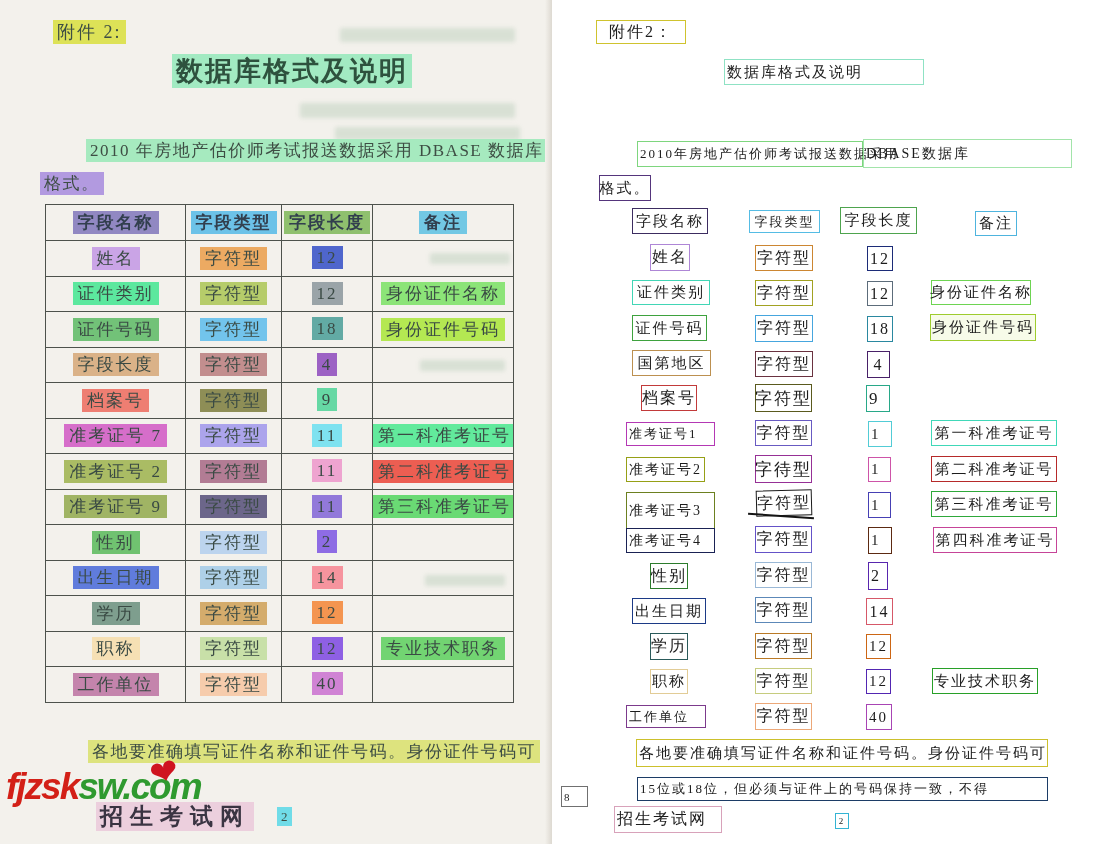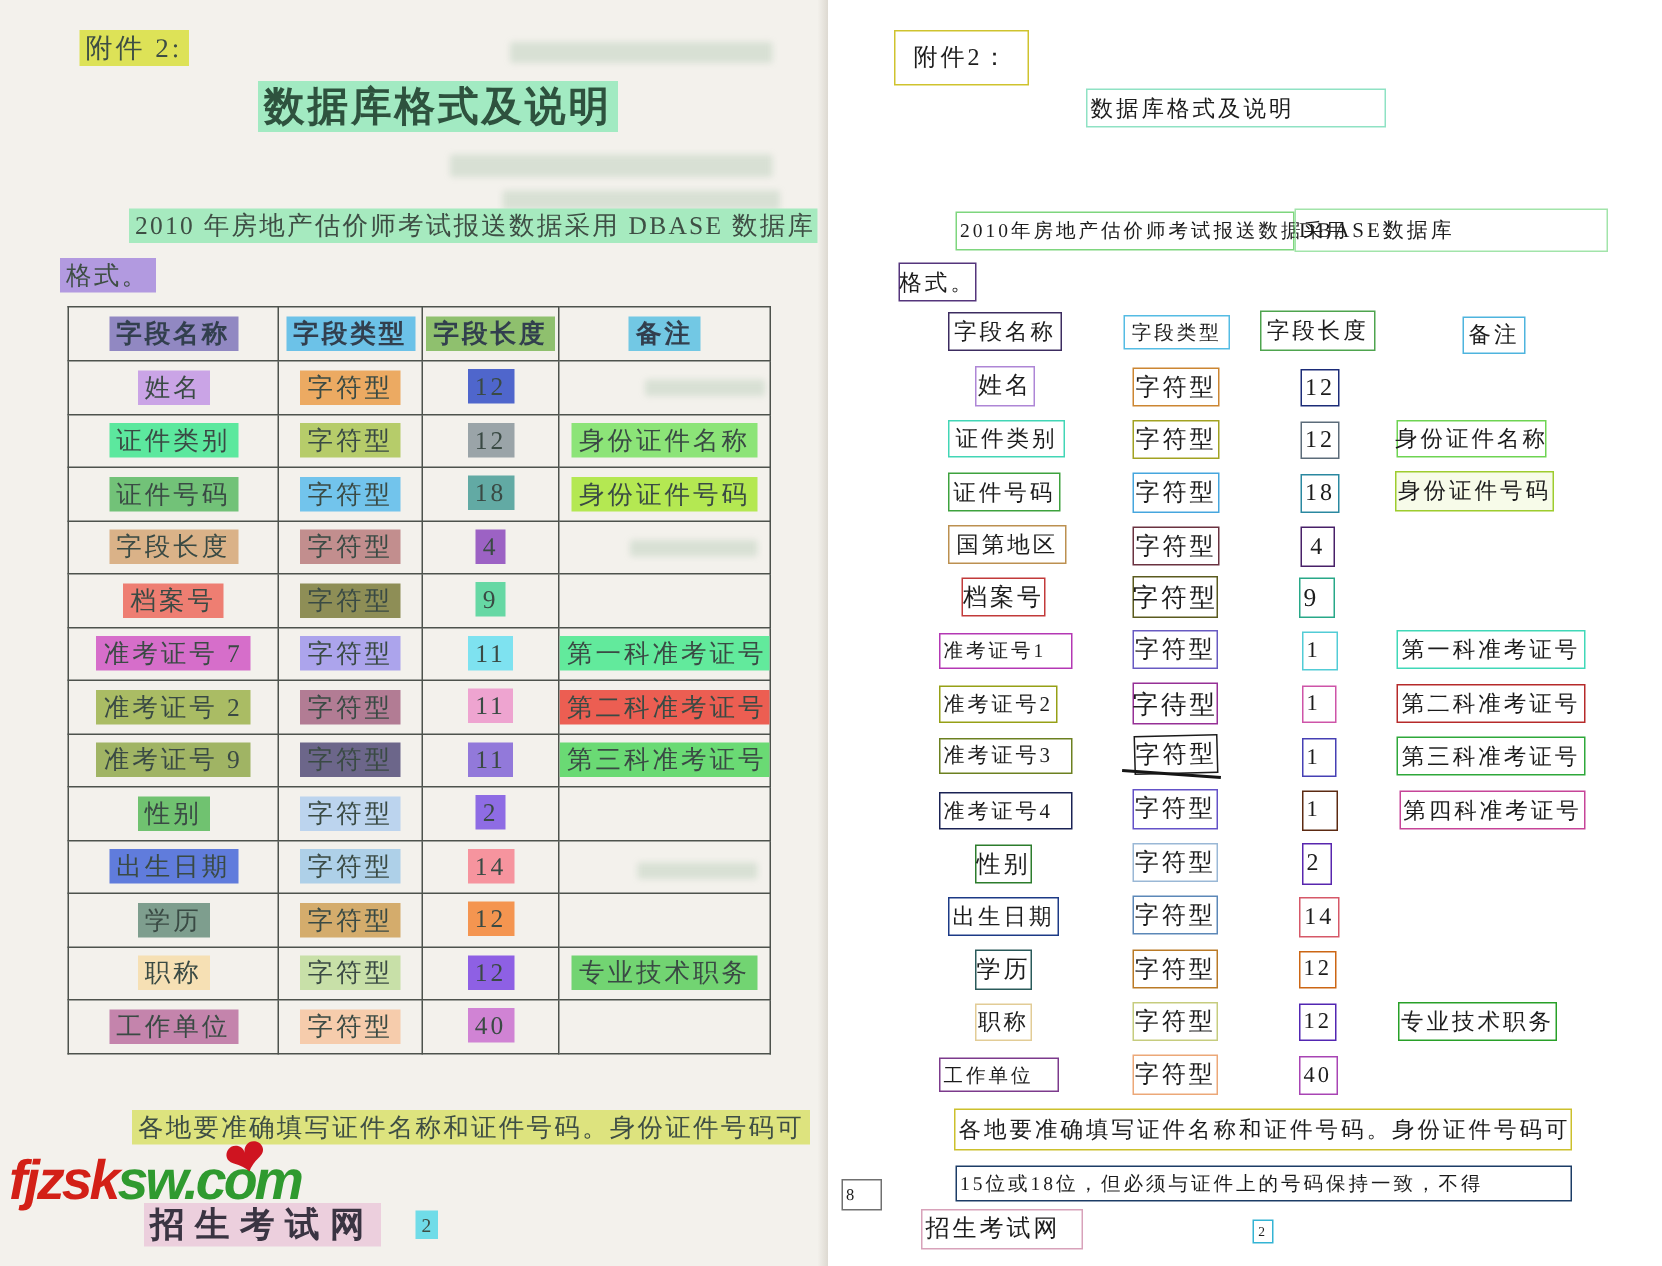--- a/index.html
+++ b/index.html
@@ -167,21 +167,21 @@
     <div class="l-abs wm-logo">
       <span class="wm-red">fjzsk</span><span class="wm-green">sw.com</span>
     </div>
     <div class="l-abs wm-heart">❤</div>
     <div class="l-abs wm-site"><span class="hl" id="hl-site" style="background: rgb(236, 207, 221);">招生考试网</span></div>
 
     <div class="l-abs l-page"><span class="hl" id="hl-page" style="background: rgb(112, 220, 232);">2</span></div>
   </div>
 
   <div class="right-page" id="right-page">
-      <div class="obox" style="left: 44px; top: 20px; width: 90px; height: 37px; border-color: rgb(207, 195, 46); font-size: 16px;">附件2：</div>
+      <div class="obox" style="left: 44px; top: 20px; width: 90px; height: 24px; border-color: rgb(207, 195, 46); font-size: 16px;">附件2：</div>
       <div class="obox left" style="left: 172px; top: 59px; width: 200px; height: 26px; border-color: rgb(143, 226, 196); font-size: 15px;">数据库格式及说明</div>
       <div class="obox left" style="left: 85px; top: 141px; width: 226px; height: 26px; border-color: rgb(126, 214, 126); font-size: 13px;">2010年房地产估价师考试报送数据采用</div>
       <div class="obox left" style="left: 311px; top: 139px; width: 209px; height: 29px; border-color: rgb(162, 228, 170); font-size: 14px;">DBASE数据库</div>
       <div class="obox" style="left: 47px; top: 175px; width: 52px; height: 26px; border-color: rgb(85, 53, 124); font-size: 15px;">格式。</div>
       <div class="obox" style="left: 80px; top: 208px; width: 76px; height: 26px; border-color: rgb(60, 44, 96); font-size: 15px;">字段名称</div>
       <div class="obox" style="left: 197px; top: 210px; width: 71px; height: 23px; border-color: rgb(85, 188, 228); font-size: 13px;">字段类型</div>
       <div class="obox" style="left: 288px; top: 207px; width: 77px; height: 27px; border-color: rgb(78, 164, 78); font-size: 15px;">字段长度</div>
       <div class="obox" style="left: 423px; top: 211px; width: 42px; height: 25px; border-color: rgb(78, 180, 222); font-size: 15px;">备注</div>
       <div class="obox" style="left: 98px; top: 244px; width: 40px; height: 27px; border-color: rgb(174, 134, 214); font-size: 16px;">姓名</div>
       <div class="obox" style="left: 203px; top: 245px; width: 58px; height: 26px; border-color: rgb(204, 134, 50); font-size: 16px;">字符型</div>
@@ -201,21 +201,21 @@
       <div class="obox" style="left: 203px; top: 384px; width: 57px; height: 28px; border-color: rgb(90, 90, 30); font-size: 17px;">字符型</div>
       <div class="obox left" style="left: 314px; top: 385px; width: 24px; height: 27px; border-color: rgb(40, 168, 136); font-size: 17px;">9</div>
       <div class="obox left" style="left: 74px; top: 422px; width: 89px; height: 24px; border-color: rgb(180, 56, 180); font-size: 13px;">准考证号1</div>
       <div class="obox" style="left: 203px; top: 420px; width: 57px; height: 26px; border-color: rgb(104, 90, 194); font-size: 16px;">字符型</div>
       <div class="obox left" style="left: 316px; top: 421px; width: 24px; height: 26px; border-color: rgb(82, 204, 214); font-size: 15px;">1</div>
       <div class="obox" style="left: 379px; top: 420px; width: 126px; height: 26px; border-color: rgb(64, 216, 184); font-size: 15px;">第一科准考证号</div>
       <div class="obox left" style="left: 74px; top: 457px; width: 79px; height: 25px; border-color: rgb(150, 160, 22); font-size: 14px;">准考证号2</div>
       <div class="obox" style="left: 203px; top: 455px; width: 57px; height: 28px; border-color: rgb(150, 48, 150); font-size: 17px;">字待型</div>
       <div class="obox left" style="left: 316px; top: 457px; width: 23px; height: 25px; border-color: rgb(206, 84, 168); font-size: 15px;">1</div>
       <div class="obox" style="left: 379px; top: 456px; width: 126px; height: 26px; border-color: rgb(182, 42, 42); font-size: 15px;">第二科准考证号</div>
-      <div class="obox left" style="left: 74px; top: 492px; width: 89px; height: 24px; border-color: rgb(108, 128, 32); font-size: 14px;">准考证号3</div>
+      <div class="obox left" style="left: 74px; top: 492px; width: 89px; height: 37px; border-color: rgb(108, 128, 32); font-size: 14px;">准考证号3</div>
       <div class="obox skew" style="left: 204px; top: 490px; width: 56px; height: 26px; border-color: rgb(26, 26, 26); font-size: 16px;">字符型</div>
       <div class="obox oline" style="left: 196px; top: 515px; width: 66px; height: 0px; border-color: rgb(21, 21, 21); font-size: 10px;"></div>
       <div class="obox left" style="left: 316px; top: 492px; width: 23px; height: 26px; border-color: rgb(70, 64, 180); font-size: 15px;">1</div>
       <div class="obox" style="left: 379px; top: 491px; width: 126px; height: 26px; border-color: rgb(46, 168, 58); font-size: 15px;">第三科准考证号</div>
       <div class="obox left" style="left: 74px; top: 528px; width: 89px; height: 25px; border-color: rgb(26, 34, 84); font-size: 14px;">准考证号4</div>
       <div class="obox" style="left: 203px; top: 526px; width: 57px; height: 27px; border-color: rgb(100, 82, 200); font-size: 16px;">字符型</div>
       <div class="obox left" style="left: 316px; top: 527px; width: 24px; height: 27px; border-color: rgb(92, 42, 18); font-size: 15px;">1</div>
       <div class="obox" style="left: 381px; top: 527px; width: 124px; height: 26px; border-color: rgb(198, 68, 152); font-size: 15px;">第四科准考证号</div>
       <div class="obox" style="left: 98px; top: 563px; width: 38px; height: 26px; border-color: rgb(44, 124, 44); font-size: 16px;">性别</div>
       <div class="obox" style="left: 203px; top: 562px; width: 57px; height: 26px; border-color: rgb(154, 184, 214); font-size: 16px;">字符型</div>

